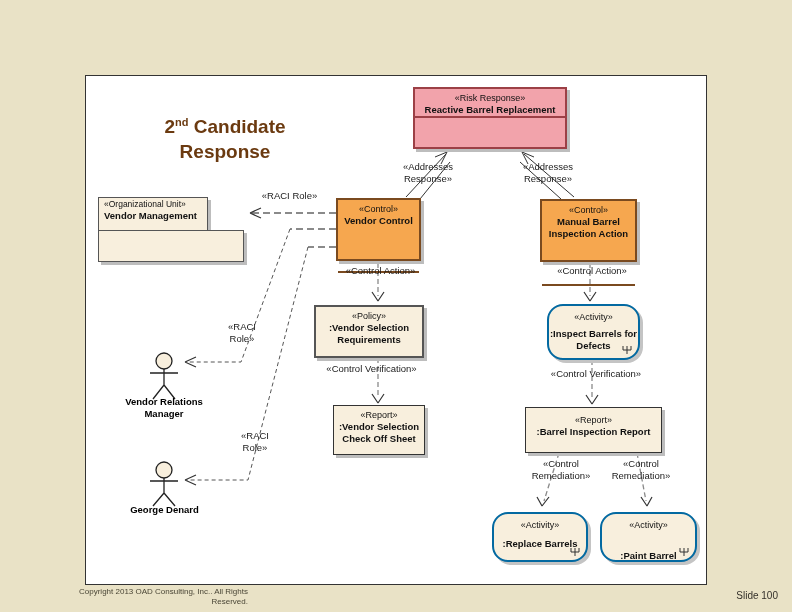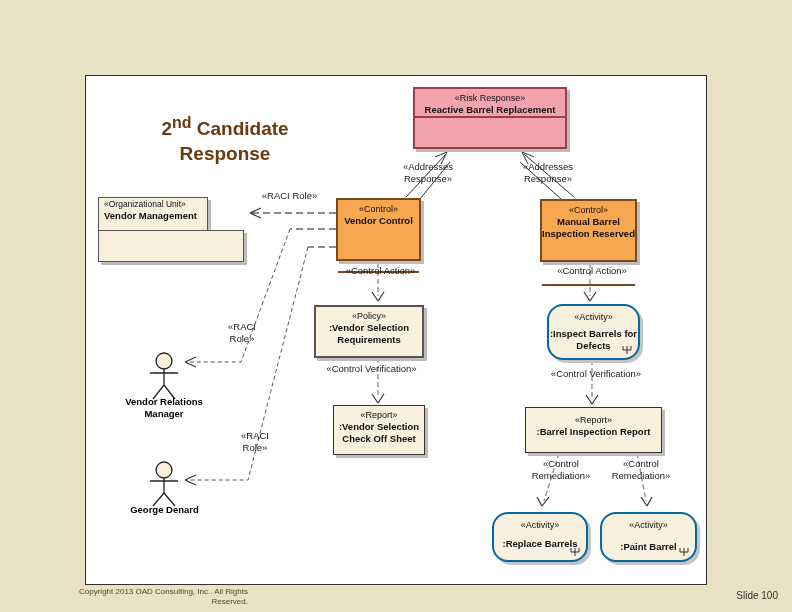--- a/index.html
+++ b/index.html
@@ -10,21 +10,21 @@
   .slide-title{position:absolute;left:0;top:24px;width:792px;text-align:center;
     font-size:34px;font-weight:bold;color:#6b3a10;letter-spacing:-0.5px;}
 
   #canvas{position:absolute;left:85px;top:75px;width:620px;height:508px;
     background:#ffffff;border:1px solid #333;z-index:1;}
 
   #wires{position:absolute;left:0;top:0;width:792px;height:612px;z-index:2;pointer-events:none;}
 
   .callout{position:absolute;left:140px;top:110px;width:170px;text-align:center;
     font-size:19px;font-weight:bold;color:#6b3a10;line-height:25px;z-index:3;}
-  .callout sup{font-size:16px;margin-top:32px;}
+  .callout sup{font-size:11px;margin-top:32px;}
 
   .box{position:absolute;z-index:3;display:flex;flex-direction:column;
     background:#f8efdd;border:1px solid #333;box-shadow:3px 3px 0 #bdbdbd;
     text-align:center;color:#111;box-sizing:border-box;}
   .cmp-title{padding-top:3px;}
   .cmp-empty{flex:1;}
   .stereo{display:block;font-size:9px;line-height:12px;}
   .bname{display:block;font-size:9.5px;font-weight:bold;line-height:12px;}
   .u{}
 
@@ -131,21 +131,21 @@
       <span class="stereo">«Control»</span>
       <span class="bname">Vendor Control</span>
     </div>
     <div class="cmp-empty"></div>
   </div>
 
   <div class="box ctrl" style="left:540px;top:199px;width:97px;height:63px">
     <div class="cmp-title">
       <span class="stereo">«Control»</span>
       <span class="bname">Manual Barrel</span>
-      <span class="bname">Inspection Reserved</span>
+      <span class="bname">Inspection Action</span>
     </div>
     <div class="cmp-empty"></div>
   </div>
 
   <div class="box pol" style="left:314px;top:305px;width:110px;height:53px">
     <div class="cmp-title">
       <span class="stereo">«Policy»</span>
       <span class="bname u">:Vendor Selection</span>
       <span class="bname u">Requirements</span>
     </div>
@@ -183,21 +183,21 @@
       <span class="bname" style="margin-top:7px">:Replace Barrels</span>
     </div>
     <svg class="rake" width="12" height="11">
         <path d="M6,10 V6 M2,6 V2 M6,6 V2 M10,6 V2 M2,6 H10" stroke="#333" stroke-width="1" fill="none"></path>
       </svg>
   </div>
 
   <div class="box act" style="left:600px;top:512px;width:97px;height:50px">
     <div class="cmp-title" style="padding-top:5px">
       <span class="stereo">«Activity»</span>
-      <span class="bname" style="margin-top:10px">:Paint Barrel</span>
+      <span class="bname" style="margin-top:19px">:Paint Barrel</span>
     </div>
     <svg class="rake" width="12" height="11">
         <path d="M6,10 V6 M2,6 V2 M6,6 V2 M10,6 V2 M2,6 H10" stroke="#333" stroke-width="1" fill="none"></path>
       </svg>
   </div>
 
   <div class="lbl" style="left:394px;top:161px;width:68px">
     <span>«Addresses</span><br>
     <span>Response»</span>
   </div>

